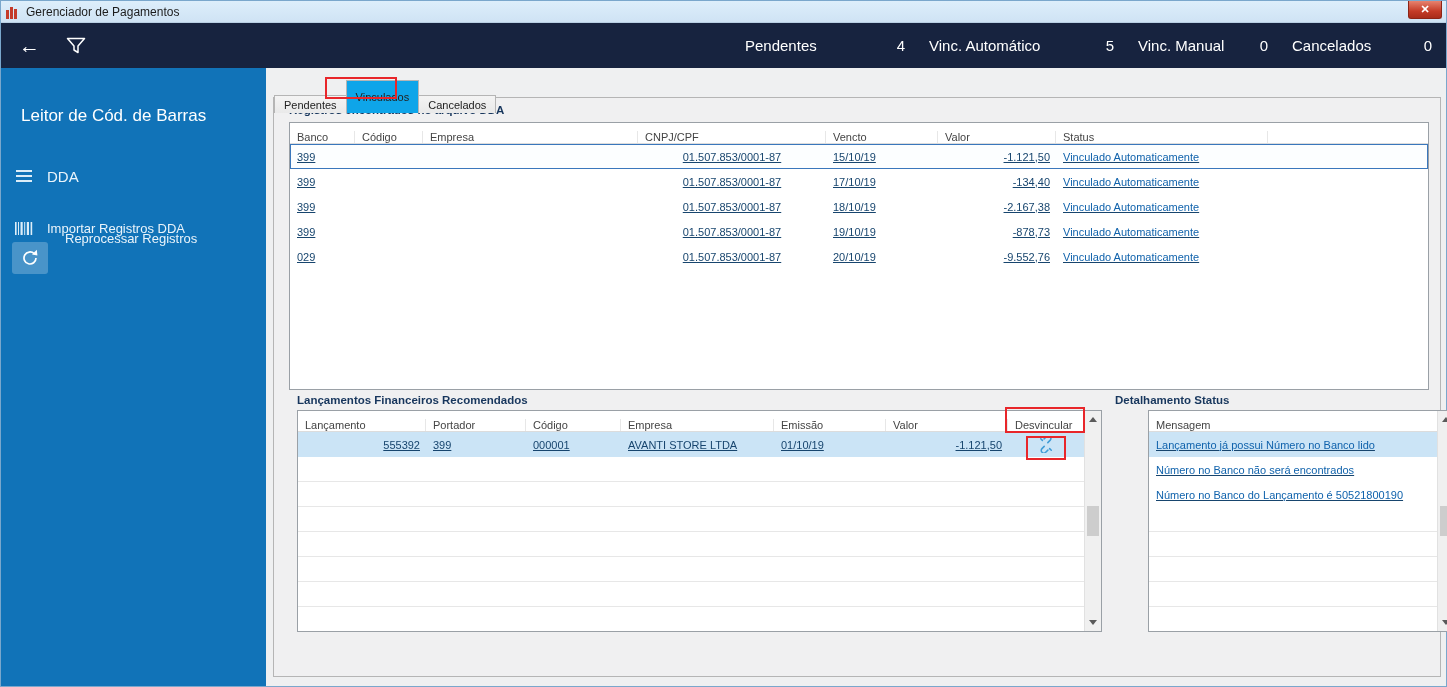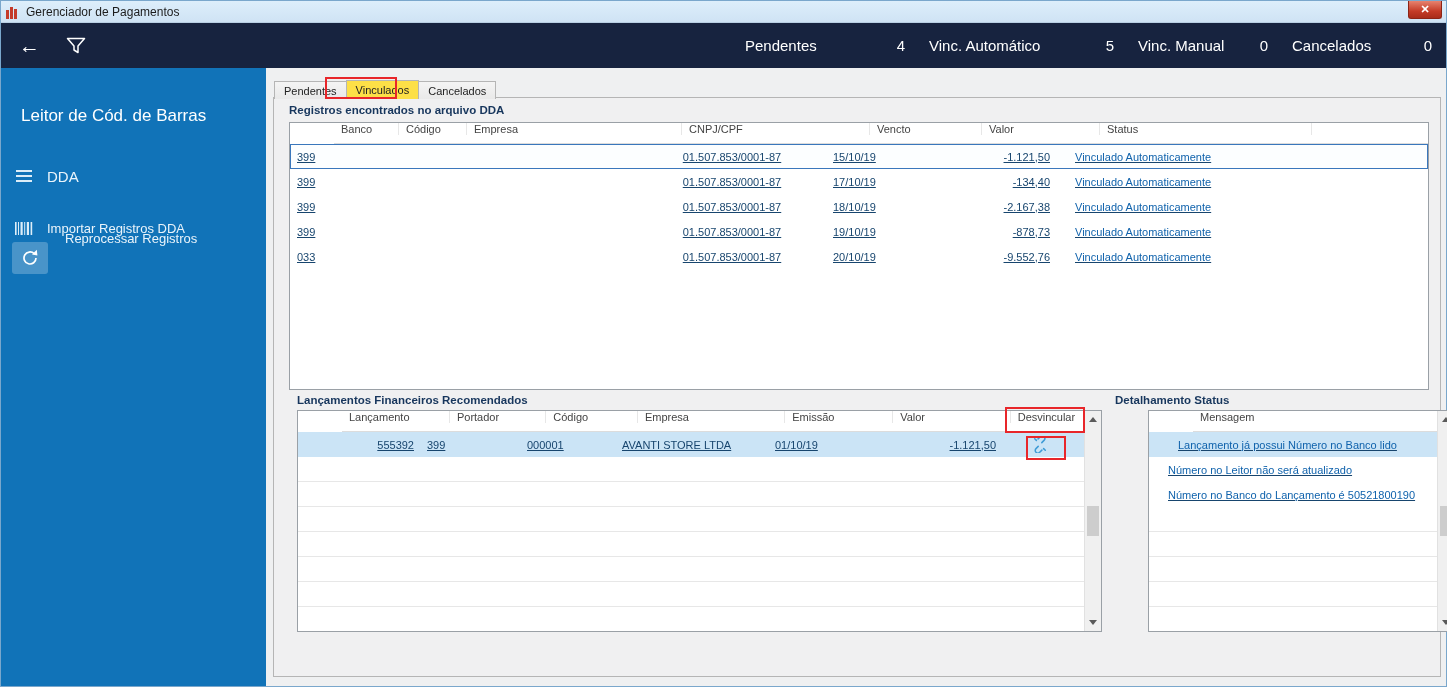--- a/index.html
+++ b/index.html
@@ -43,51 +43,51 @@
   .sb-item-reprocessar .sb-label { margin-left:64px; }
   .sb-icon-active { position:absolute; left:11px; top:174px; width:36px; height:32px;
     background:rgba(255,255,255,.24); border-radius:3px;
     display:flex; align-items:center; justify-content:center; cursor:pointer; }
 
   
   .main { position:absolute; left:265px; top:67px; right:0; bottom:0; background:#eff0f1; }
   .tabs { position:absolute; left:8px; top:12px; display:flex; align-items:flex-end; z-index:3; }
   .tab { height:18px; padding:0 9px; font-size:11px; color:#222; background:linear-gradient(#f4f4f4,#e9e9e9);
     border:1px solid #b5b5b5; border-bottom:none; display:flex; align-items:center; cursor:pointer; margin-right:-1px; }
-  .tab.active { height:19px; background:#fde047; z-index:4; position:relative; }
+  .tab.active { height:33px; background:#0ea5e9; z-index:4; position:relative; }
   .tabpanel { position:absolute; left:7px; top:29px; width:1168px; height:580px;
     background:#f0f0f1; border:1px solid #b5b5b5; }
 
   .group-title { position:absolute; font-size:11.5px; font-weight:bold; color:#17365d; }
   .gt1 { left:15px; top:6px; } .gt2 { left:23px; top:296px; } .gt3 { left:841px; top:296px; }
 
   .tbl { position:absolute; background:#fff; border:1px solid #9aa0a6; }
   .tbl1 { left:15px; top:24px; width:1140px; height:268px; }
   .tbl2 { left:23px; top:312px; width:805px; height:222px; }
   .list3 { left:874px; top:312px; width:307px; height:222px; }
 
-  .thead { display:flex; height:21px; align-items:flex-start; background:#fff; border-bottom:1px solid #dcdcdc;
-    font-size:11px; color:#444;margin-left:44px; }
+  .thead { display:flex; height:21px; align-items:flex-end; background:#fff; border-bottom:1px solid #dcdcdc;
+    font-size:11px; color:#444; }
   .th { display:flex; align-items:center; padding-left:7px; border-right:1px solid #e7e7e7; cursor:pointer; }
   .trow { display:flex; height:25px; align-items:center; font-size:11px; color:#17456e; cursor:pointer;text-decoration:underline; }
   .cell { padding-left:7px; overflow:hidden; white-space:nowrap; }
   .num-r { text-align:right; padding-right:6px; padding-left:0; }
   .ctr { text-align:center; padding-left:0; }
-  .status-txt { color:#0f62ac;margin-left:12px; }
+  .status-txt { color:#0f62ac; }
   .sel-outline { box-shadow:inset 0 0 0 1px #3a77bc; background:#fcfeff; }
-  .sel-fill { background:#cbe4f6;padding-left:10px; }
+  .sel-fill { background:#cbe4f6; }
   .dot { width:13px; height:13px; border-radius:50%; margin:0 auto; }
   .filler-plain { background:#fff; }
   .filler-lines { background:repeating-linear-gradient(to bottom, #fff 0 24px, #e7e7e7 24px 25px); }
 
   
   .c1-banco{width:65px}.c1-cod{width:68px}.c1-emp{width:215px}.c1-cnpj{width:188px}
   .c1-venc{width:112px}.c1-val{width:118px}.c1-sta{width:212px}.c1-dot{width:45px}.c1-rest{flex:1}
   
-  .c2-lan{width:112px}.c2-por{width:100px}.c2-cod{width:95px}.c2-emp{width:153px}
+  .c2-lan{width:128px}.c2-por{width:100px}.c2-cod{width:95px}.c2-emp{width:153px}
   .c2-emi{width:112px}.c2-val{width:122px}.c2-des{width:76px}
   .tbl2 .thead, .tbl2 .trow, .list3 .thead, .list3 .trow { margin-right:17px; }
   
   .c3-msg{flex:1}
 
   
   .vscroll { position:absolute; top:0; right:0; bottom:0; width:17px; background:#f0f0f0;
     border-left:1px solid #e1e1e1; display:flex; flex-direction:column; }
   .sbtn { height:17px; display:flex; align-items:center; justify-content:center; cursor:pointer; }
   .tri-up { width:0; height:0; border-left:4px solid transparent; border-right:4px solid transparent; border-bottom:5px solid #5a5a5a; }
@@ -243,21 +243,21 @@
           <div class="cell c1-cod"></div>
           <div class="cell c1-emp"></div>
           <div class="cell c1-cnpj ctr">01.507.853/0001-87</div>
           <div class="cell c1-venc">19/10/19</div>
           <div class="cell c1-val num-r">-878,73</div>
           <div class="cell c1-sta status-txt">Vinculado Automaticamente</div>
           <div class="c1-dot"><span class="dot" style="background:#29b7e8"></span></div>
           <div class="c1-rest"></div>
         </div>
         <div class="trow">
-          <div class="cell c1-banco">033</div>
+          <div class="cell c1-banco">029</div>
           <div class="cell c1-cod"></div>
           <div class="cell c1-emp"></div>
           <div class="cell c1-cnpj ctr">01.507.853/0001-87</div>
           <div class="cell c1-venc">20/10/19</div>
           <div class="cell c1-val num-r">-9.552,76</div>
           <div class="cell c1-sta status-txt">Vinculado Automaticamente</div>
           <div class="c1-dot"><span class="dot" style="background:#29b7e8"></span></div>
           <div class="c1-rest"></div>
         </div>
         <div class="filler-plain" style="height:120px"></div>
@@ -312,21 +312,21 @@
       <div class="group-title gt3">Detalhamento Status</div>
 
       <div class="tbl list3">
         <div class="thead">
           <div class="th c3-msg" style="border-right:none">Mensagem</div>
         </div>
         <div class="trow sel-fill">
           <div class="cell c3-msg status-txt">Lançamento já possui Número no Banco lido</div>
         </div>
         <div class="trow">
-          <div class="cell c3-msg status-txt">Número no Leitor não será atualizado</div>
+          <div class="cell c3-msg status-txt">Número no Banco não será encontrados</div>
         </div>
         <div class="trow">
           <div class="cell c3-msg status-txt">Número no Banco do Lançamento é 50521800190</div>
         </div>
         <div class="filler-lines" style="height:124px;margin-right:17px"></div>
         <div class="vscroll">
           <div class="sbtn">
               <span class="tri-up"></span>
             </div>
           <div class="track">

